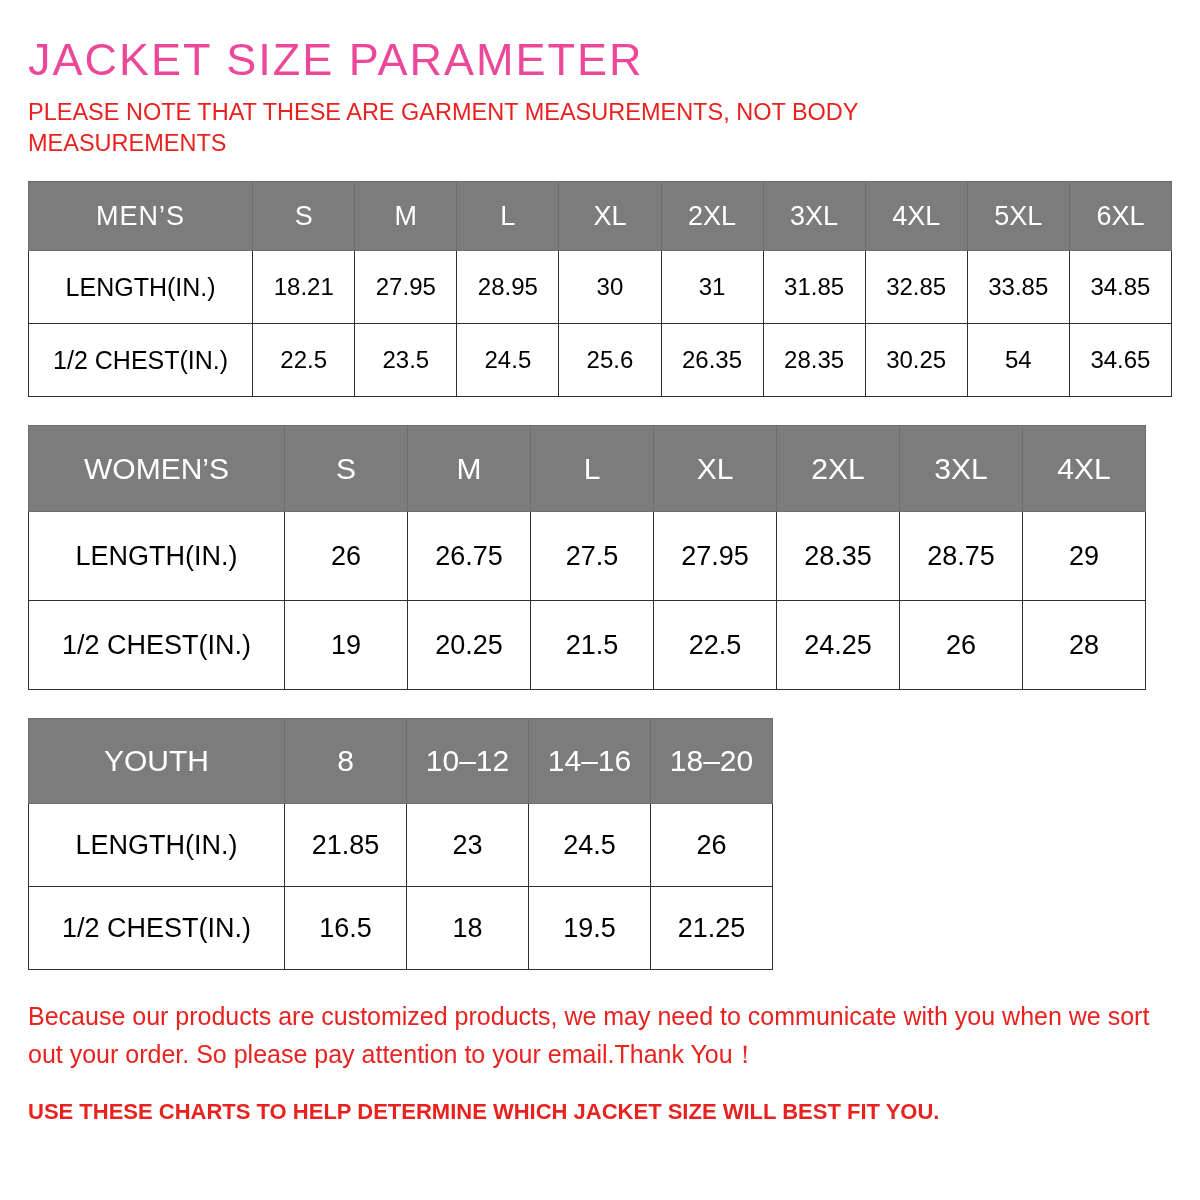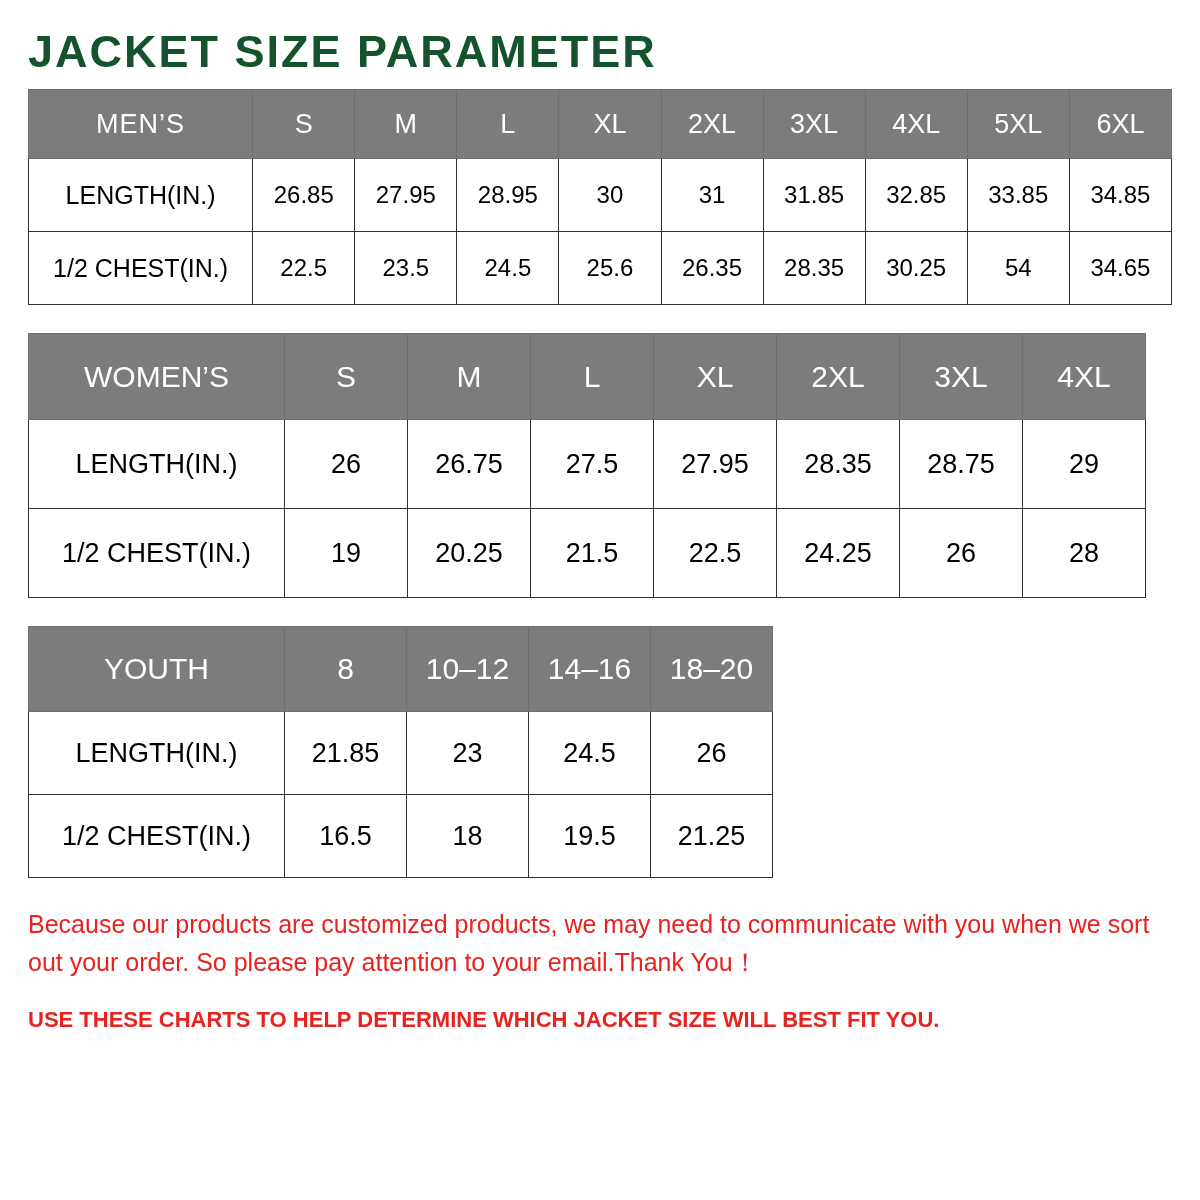--- a/index.html
+++ b/index.html
@@ -16,25 +16,25 @@
   }
   .page {
     width: 1200px;
     height: 1200px;
     box-sizing: border-box;
     padding: 28px 28px 10px 28px;
     position: relative;
   }
   .title {
     font-size: 45px;
-    font-weight: bold;
+    font-weight: normal;
     letter-spacing: 2px;
     line-height: 1.05;
-    margin: 0 0 14px 0;
-    color: #14532d;
+    margin: 8px 0 14px 0;
+    color: #ec4899;
   }
   .note {
     color: #e8221f;
     font-size: 23.5px;
     line-height: 1.32;
     margin: 0 0 22px 0;
     max-width: 930px;
   }
   table.size-table {
     border-collapse: collapse;
@@ -89,20 +89,21 @@
     font-weight: bold;
   }
 </style>
 </head>
 <body>
 
 <div class="page">
 
   <h1 class="title">JACKET SIZE PARAMETER</h1>
 
+  <p class="note">PLEASE NOTE THAT THESE ARE GARMENT MEASUREMENTS, NOT BODY MEASUREMENTS</p>
 
   <table class="size-table" id="mens-table">
     <colgroup>
       <col class="c-label">
         <col class="c-size">
         <col class="c-size">
         <col class="c-size">
         <col class="c-size">
         <col class="c-size">
         <col class="c-size">
@@ -120,21 +121,21 @@
         <td>2XL</td>
         <td>3XL</td>
         <td>4XL</td>
         <td>5XL</td>
         <td>6XL</td>
       </tr>
     </thead>
     <tbody>
       <tr>
         <td class="label">LENGTH(IN.)</td>
-        <td>26.85</td>
+        <td>18.21</td>
         <td>27.95</td>
         <td>28.95</td>
         <td>30</td>
         <td>31</td>
         <td>31.85</td>
         <td>32.85</td>
         <td>33.85</td>
         <td>34.85</td>
       </tr>
       <tr>

